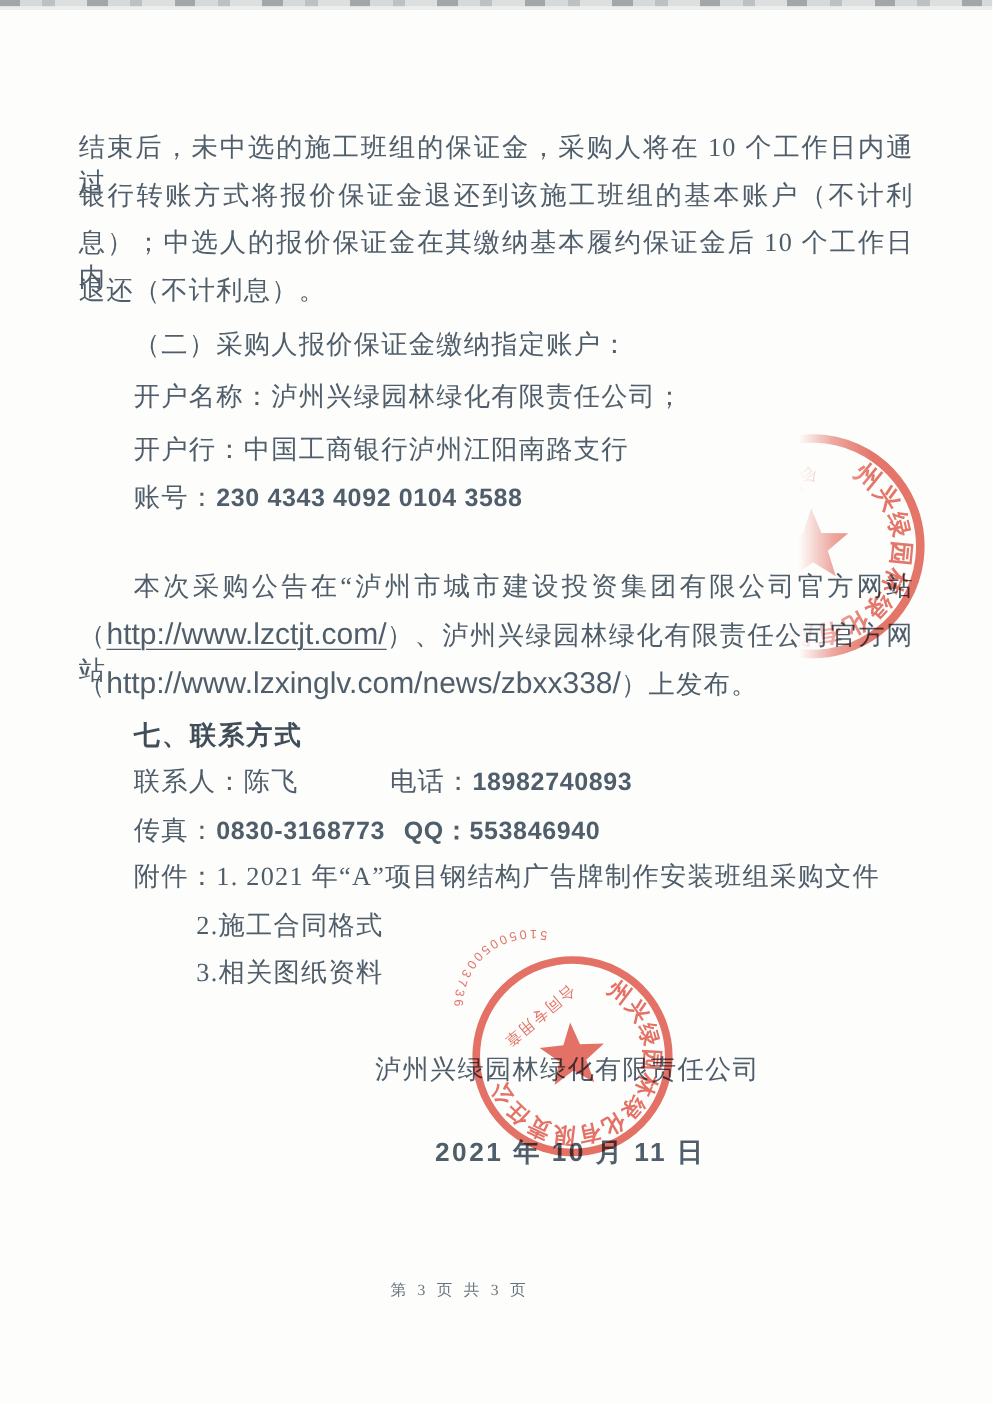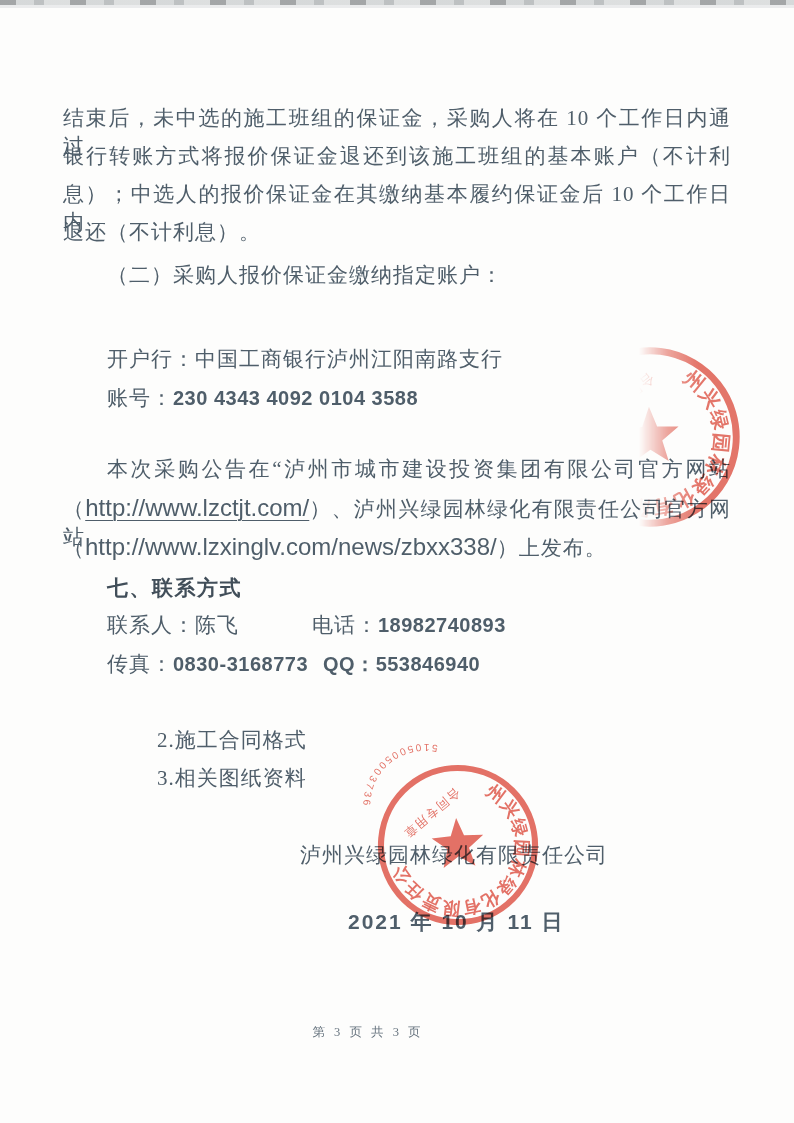--- a/index.html
+++ b/index.html
@@ -51,20 +51,23 @@
 
   <div class="scan-strip"></div>
   <div class="scan-strip-under"></div>
 
   <div class="line just" style="top:104px">结束后，未中选的施工班组的保证金，采购人将在 10 个工作日内通过</div>
   <div class="line just" style="top:142px">银行转账方式将报价保证金退还到该施工班组的基本账户（不计利</div>
   <div class="line just" style="top:180px">息）；中选人的报价保证金在其缴纳基本履约保证金后 10 个工作日内</div>
   <div class="line" style="top:218px">退还（不计利息）。</div>
 
   <div class="line ind" style="top:261px">（二）采购人报价保证金缴纳指定账户：</div>
+  <div class="line ind" style="top:303px">
+    <span>开户名称：</span><span>泸州兴绿园林绿化有限责任公司；</span>
+  </div>
   <div class="line ind" style="top:345px">
     <span>开户行：</span><span>中国工商银行泸州江阳南路支行</span>
   </div>
   <div class="line ind" style="top:384px">
     <span>账号：</span><span class="num">230 4343 4092 0104 3588</span>
   </div>
 
   <div class="line just indent" style="top:455px">本次采购公告在“泸州市城市建设投资集团有限公司官方网站</div>
   <div class="line just" style="top:494px">
     <span>（</span><span class="url u">http://www.lzctjt.com/</span><span>）、泸州兴绿园林绿化有限责任公司官方网站</span>
@@ -76,20 +79,23 @@
   <div class="line ind heading" style="top:574px">七、联系方式</div>
   <div class="line" style="top:611px;left:0;width:794px">
     <span class="abs" style="left:107px"><span>联系人：</span><span>陈飞</span></span>
     <span class="abs" style="left:312px"><span>电话：</span><span class="num">18982740893</span></span>
   </div>
   <div class="line" style="top:650px;left:0;width:794px">
     <span class="abs" style="left:107px"><span>传真：</span><span class="num">0830-3168773</span></span>
     <span class="abs" style="left:323px"><span class="num" style="font-weight:600">QQ：</span><span class="num">553846940</span></span>
   </div>
 
+  <div class="line ind" style="top:687px">
+    <span>附件：</span><span>1. 2021 年“A”项目钢结构广告牌制作安装班组采购文件</span>
+  </div>
   <div class="line" style="top:726px;left:157px">2.施工合同格式</div>
   <div class="line" style="top:764px;left:157px">3.相关图纸资料</div>
 
   <div class="sig" style="left:300px;top:841px">泸州兴绿园林绿化有限责任公司</div>
   <div class="sig num" style="left:348px;top:908px;letter-spacing:2px">2021 年 10 月 11 日</div>
 
   <div class="footer">第 3 页 共 3 页</div>
 
   <svg width="0" height="0" style="position:absolute" aria-hidden="true">
     <defs>

